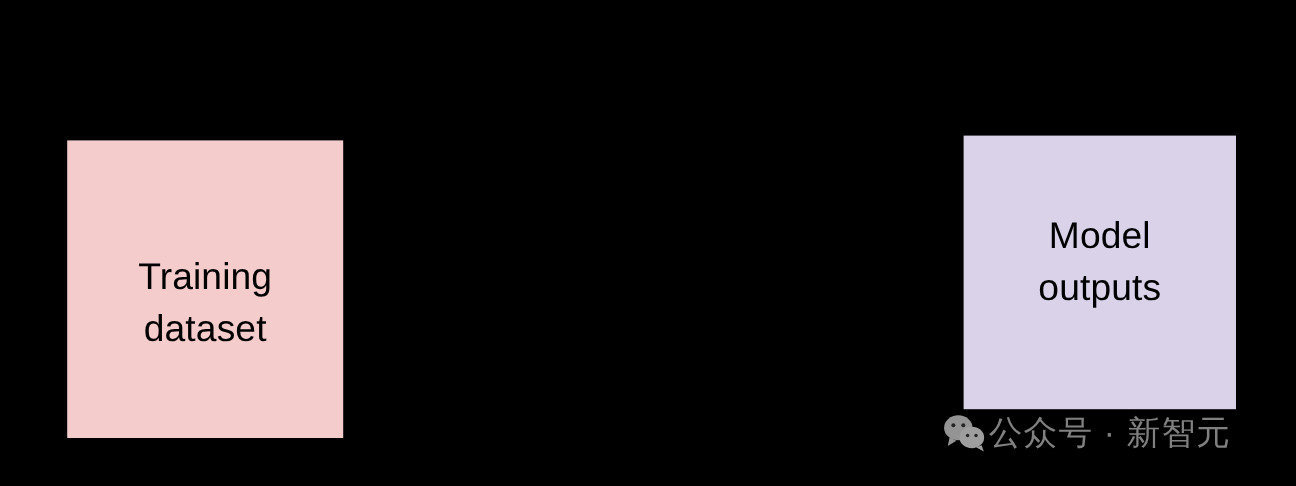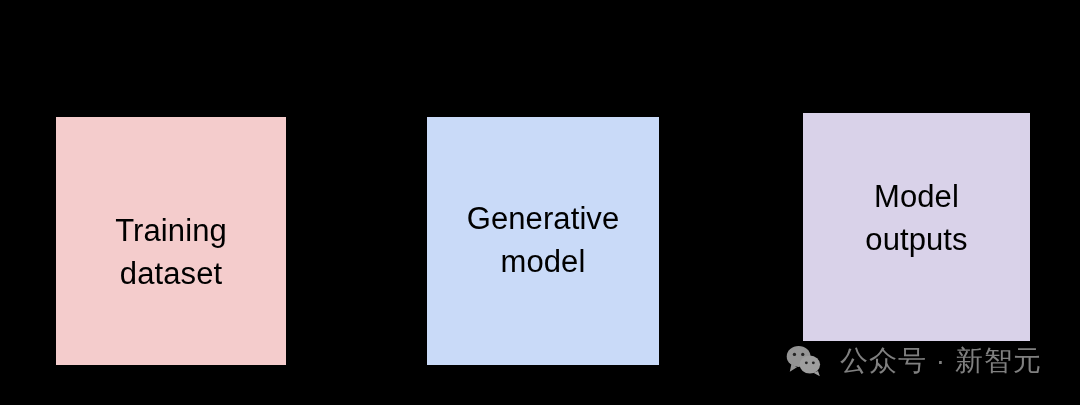--- a/index.html
+++ b/index.html
@@ -60,21 +60,21 @@
     top: -8px;
   }
 
   
   #watermark {
     position: absolute;
     left: 786px;
     top: 344px;
     display: flex;
     align-items: center;
-    gap: 18px;
+    gap: 2px;
     opacity: 0.62;
     pointer-events: none;
   }
   #watermark .wm-icon {
     width: 36px;
     height: 33px;
     display: block;
     flex: 0 0 auto;
   }
   #watermark .wm-text {
@@ -89,24 +89,20 @@
 </head>
 <body style="background: rgb(0, 0, 0);">
 
 <div id="canvas" style="width: 1080px; height: 405px; background: rgb(0, 0, 0);">
 
   <div class="node" id="node-training-dataset" style="background-color: rgb(244, 204, 204);">
     <span class="node-label" style="color: rgb(0, 0, 0); margin-top: 24px;">Training
 dataset</span>
   </div>
 
-  <div class="node" id="node-generative-model" style="background-color: rgb(201, 218, 248);">
-    <span class="node-label" style="color: rgb(0, 0, 0);">Generative
-model</span>
-  </div>
 
   <div class="node" id="node-model-outputs" style="background-color: rgb(217, 210, 233);">
     <span class="node-label" style="color: rgb(0, 0, 0);">Model
 outputs</span>
   </div>
 
   <div id="watermark">
     <span class="wm-icon">
       <svg viewBox="0 0 40 36" width="36" height="33" aria-hidden="true">
         <ellipse cx="14" cy="13.5" rx="13.2" ry="11.6" fill="#efefef"></ellipse>

